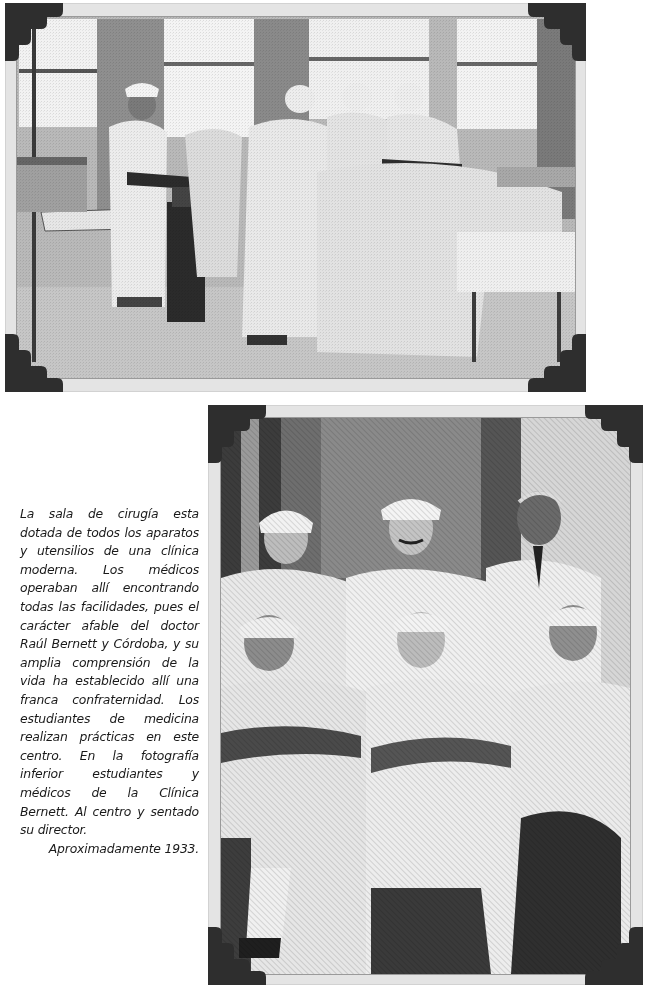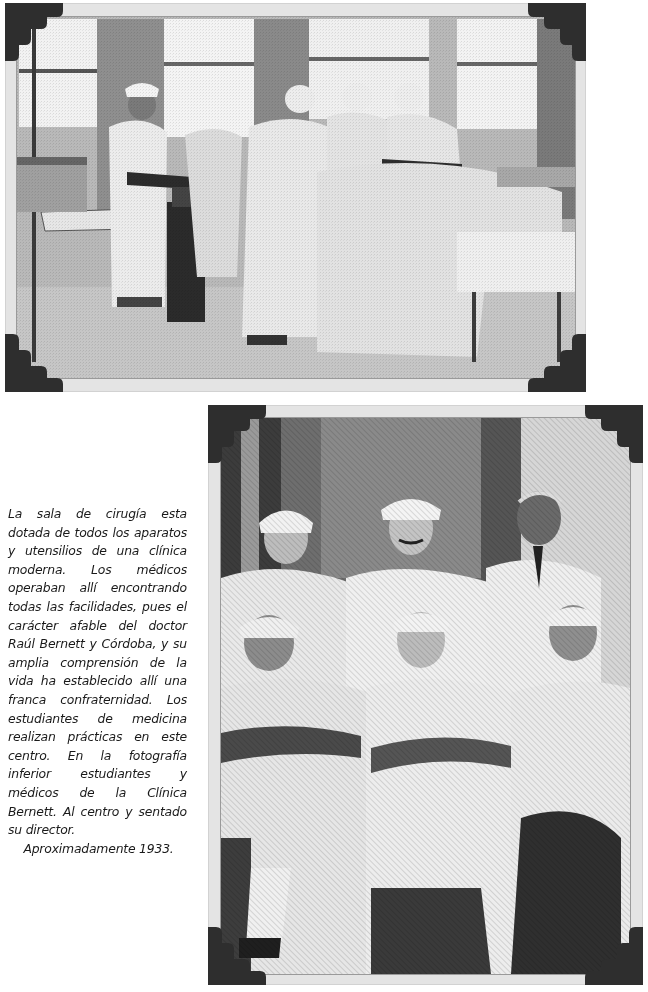--- a/index.html
+++ b/index.html
@@ -31,27 +31,27 @@
         #cfcfcf;
     }
     
     #frame-bottom { left: 208px; top: 405px; width: 435px; height: 580px; }
     #photo-bottom {
       left: 12px; top: 12px; width: 409px; height: 556px;
       background: #8a8a8a;
     }
 
     .caption {
-      position: absolute; left: 8px; top: 505px; width: 179px;
+      position: absolute; left: 20px; top: 505px; width: 179px;
       font-family: "DejaVu Sans", sans-serif; font-style: italic;
       font-size: 12.4px; line-height: 18.6px; color: #1a1a1a;
       text-align: justify; letter-spacing: -0.2px;
     }
     .caption p { margin: 0; }
-    .caption .date { margin-top: 0; padding-left: 2px; text-align: center; }
+    .caption .date { margin-top: 0; padding-left: 2px; text-align: right; }
   </style>
 </head>
 <body>
 
 <div class="frame" id="frame-top">
   <div class="photo" id="photo-top">
     <svg width="558" height="361" viewBox="0 0 558 361">
       <defs>
         <pattern id="grain1" width="3" height="3" patternUnits="userSpaceOnUse">
           <rect width="3" height="3" fill="none"></rect>

